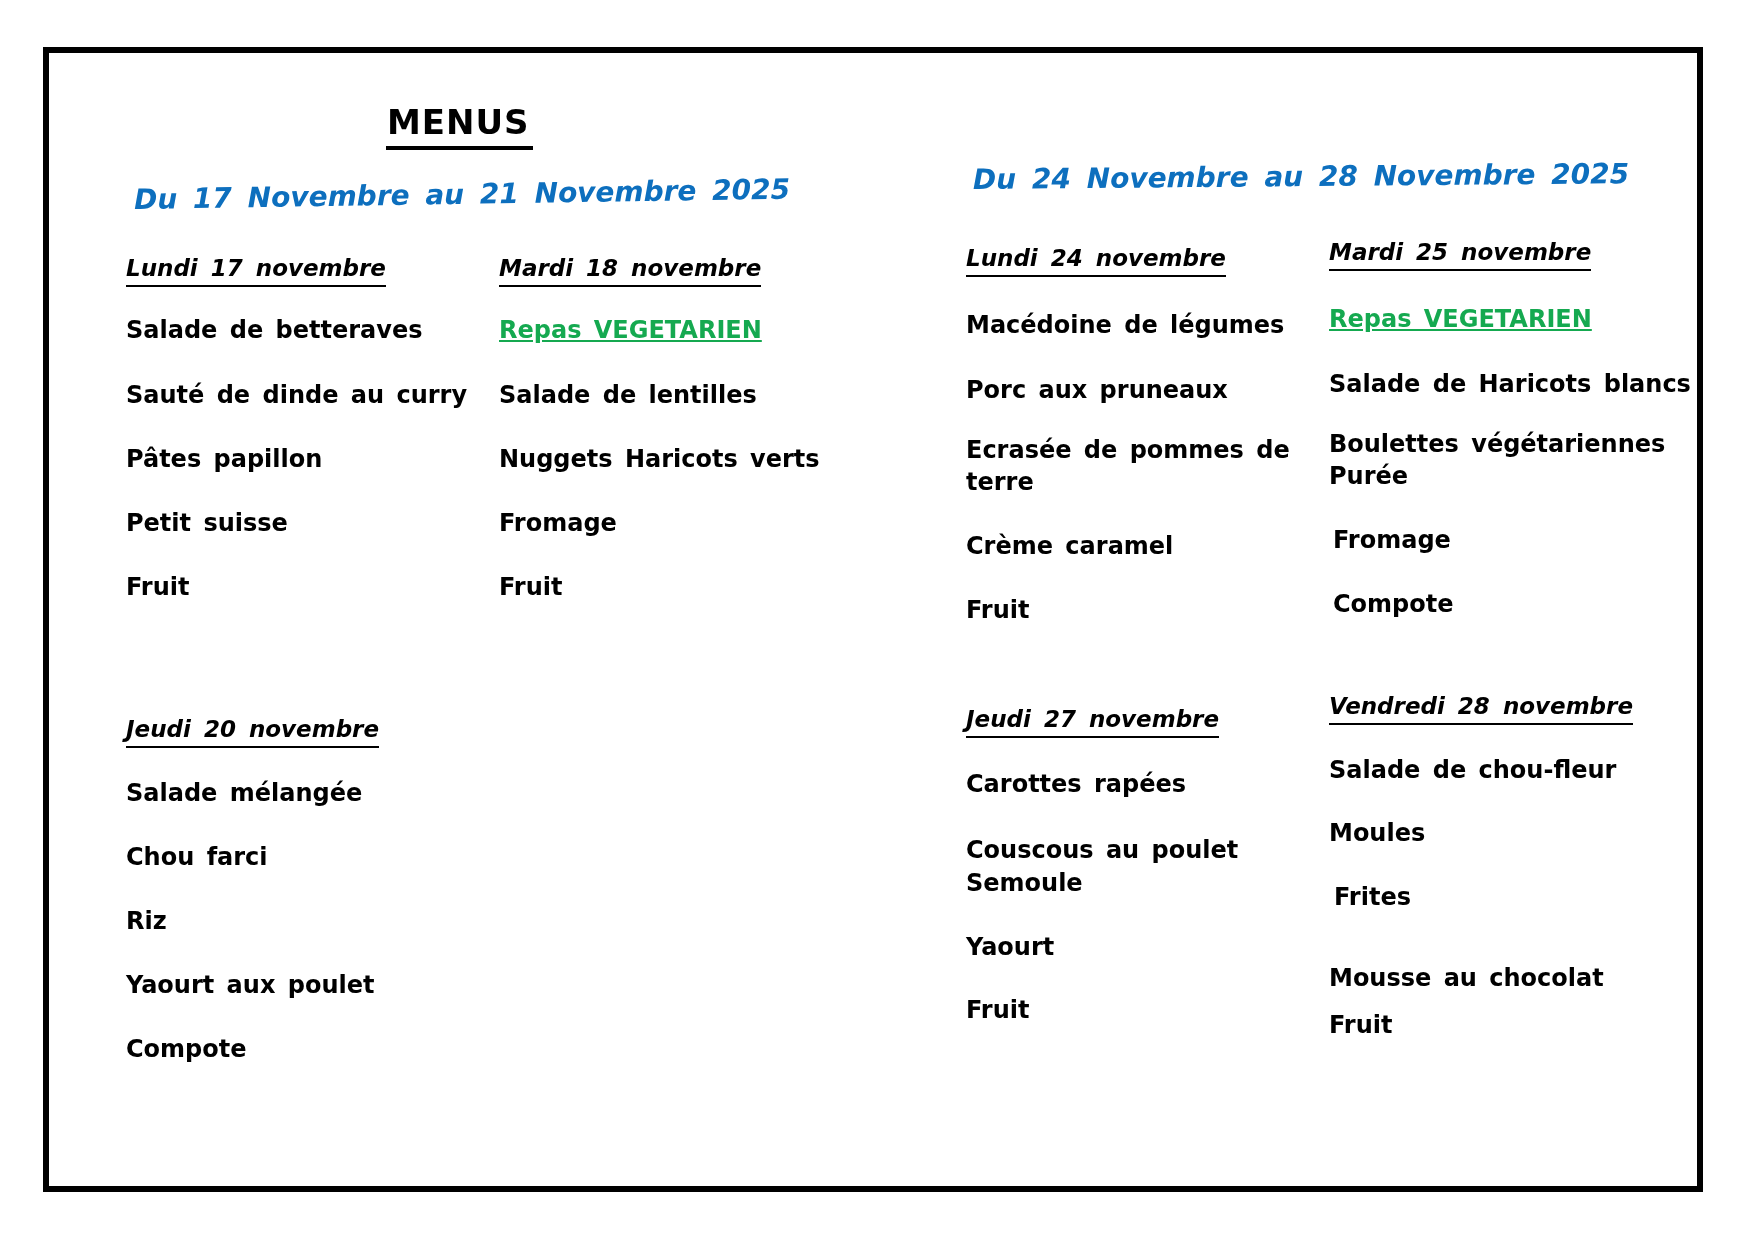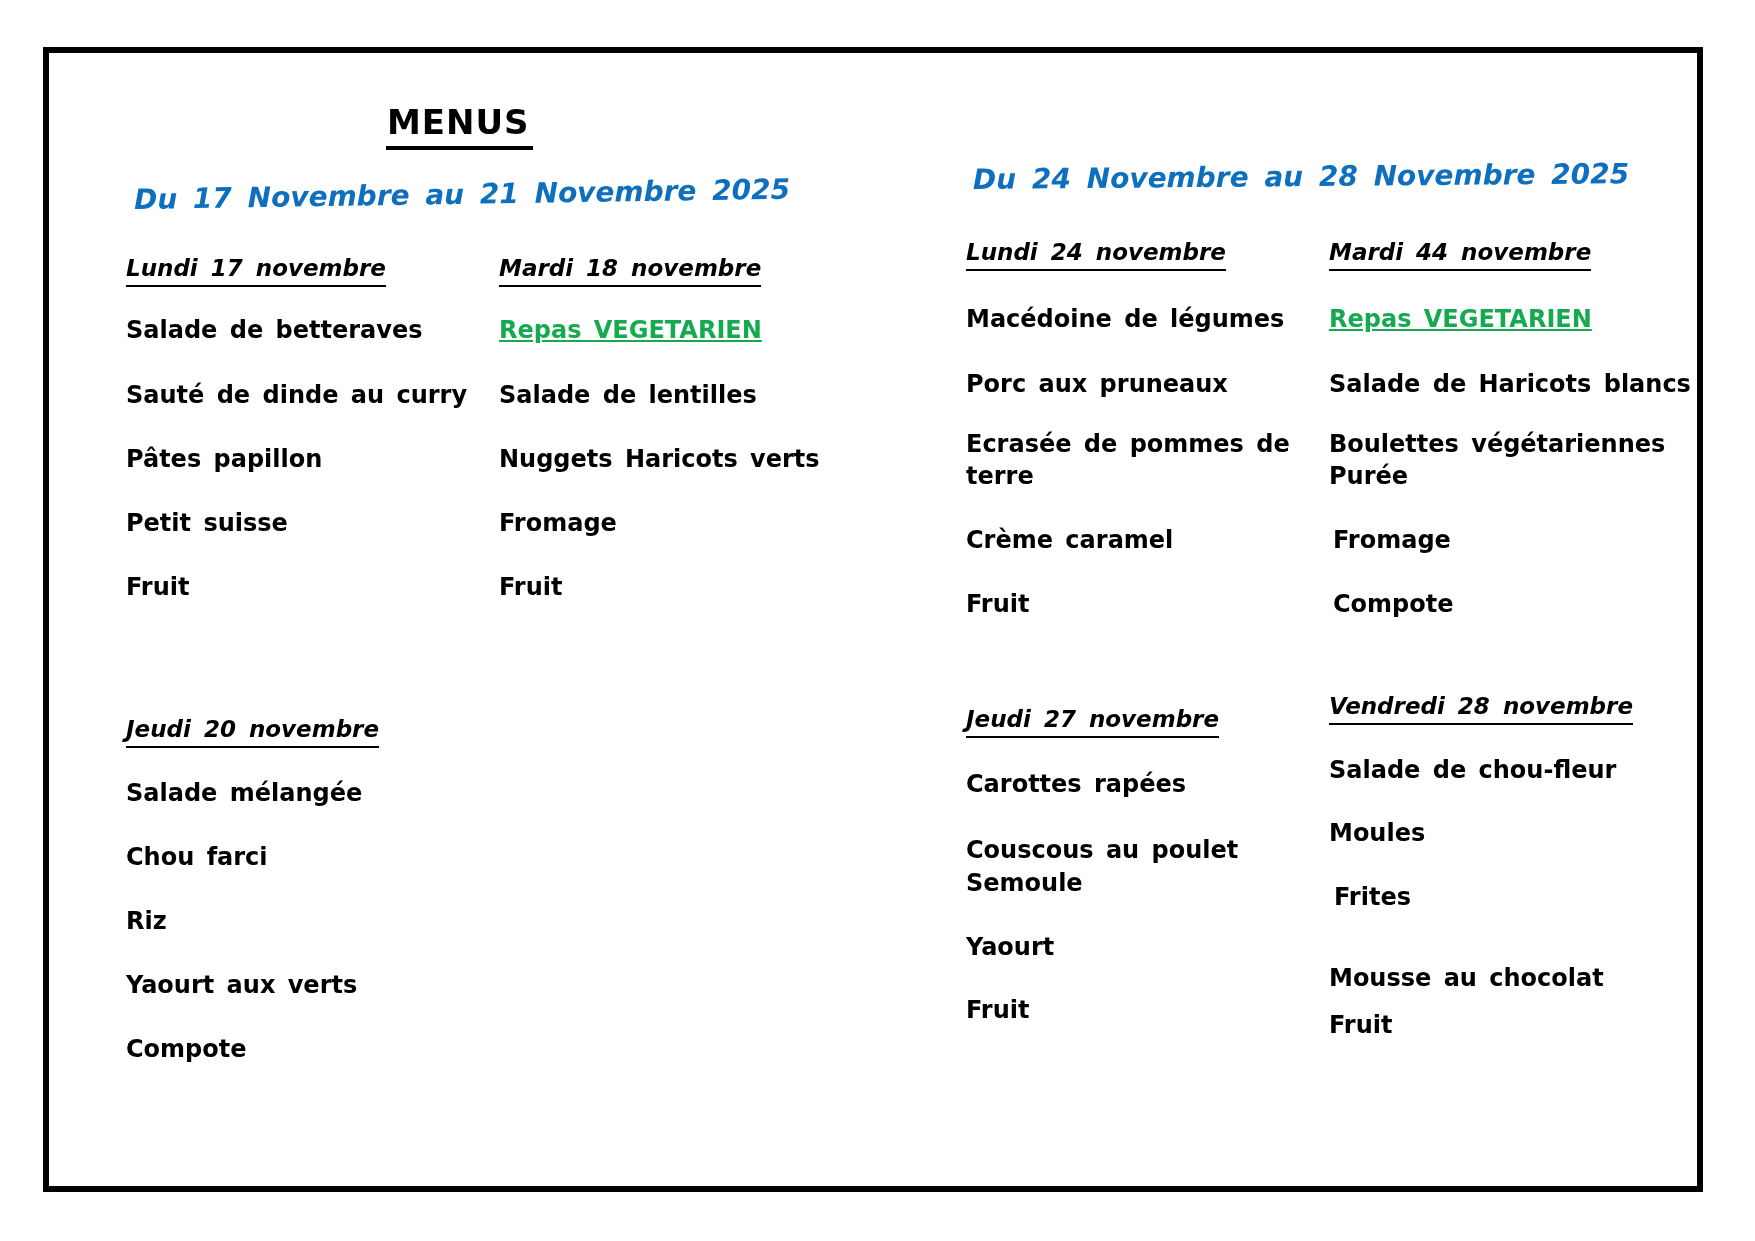--- a/index.html
+++ b/index.html
@@ -65,37 +65,37 @@
     <div class="line" style="top:190px">Nuggets Haricots verts</div>
     <div class="line" style="top:254px">Fromage</div>
     <div class="line" style="top:318px">Fruit</div>
   </div>
 
   <div class="day" style="left:126px;top:715px;">
     <div class="day-title">Jeudi 20 novembre</div>
     <div class="line" style="top:63px">Salade mélangée</div>
     <div class="line" style="top:127px">Chou farci</div>
     <div class="line" style="top:191px">Riz</div>
-    <div class="line" style="top:255px">Yaourt aux verts</div>
+    <div class="line" style="top:255px">Yaourt aux poulet</div>
     <div class="line" style="top:319px">Compote</div>
   </div>
 
 
-  <div class="day" style="left:966px;top:238px;">
+  <div class="day" style="left:966px;top:244px;">
     <div class="day-title">Lundi 24 novembre</div>
     <div class="line" style="top:66px">Macédoine de légumes</div>
     <div class="line" style="top:131px">Porc aux pruneaux</div>
     <div class="line" style="top:191px">Ecrasée de pommes de</div>
     <div class="line" style="top:223px">terre</div>
     <div class="line" style="top:287px">Crème caramel</div>
     <div class="line" style="top:351px">Fruit</div>
   </div>
 
   <div class="day" style="left:1329px;top:238px;">
-    <div class="day-title">Mardi 44 novembre</div>
+    <div class="day-title">Mardi 25 novembre</div>
     <div class="line green" style="top:66px">Repas VEGETARIEN</div>
     <div class="line" style="top:131px">Salade de Haricots blancs</div>
     <div class="line" style="top:191px">Boulettes végétariennes</div>
     <div class="line" style="top:223px">Purée</div>
     <div class="line" style="left:4px;top:287px">Fromage</div>
     <div class="line" style="left:4px;top:351px">Compote</div>
   </div>
 
   <div class="day" style="left:966px;top:705px;">
     <div class="day-title">Jeudi 27 novembre</div>

